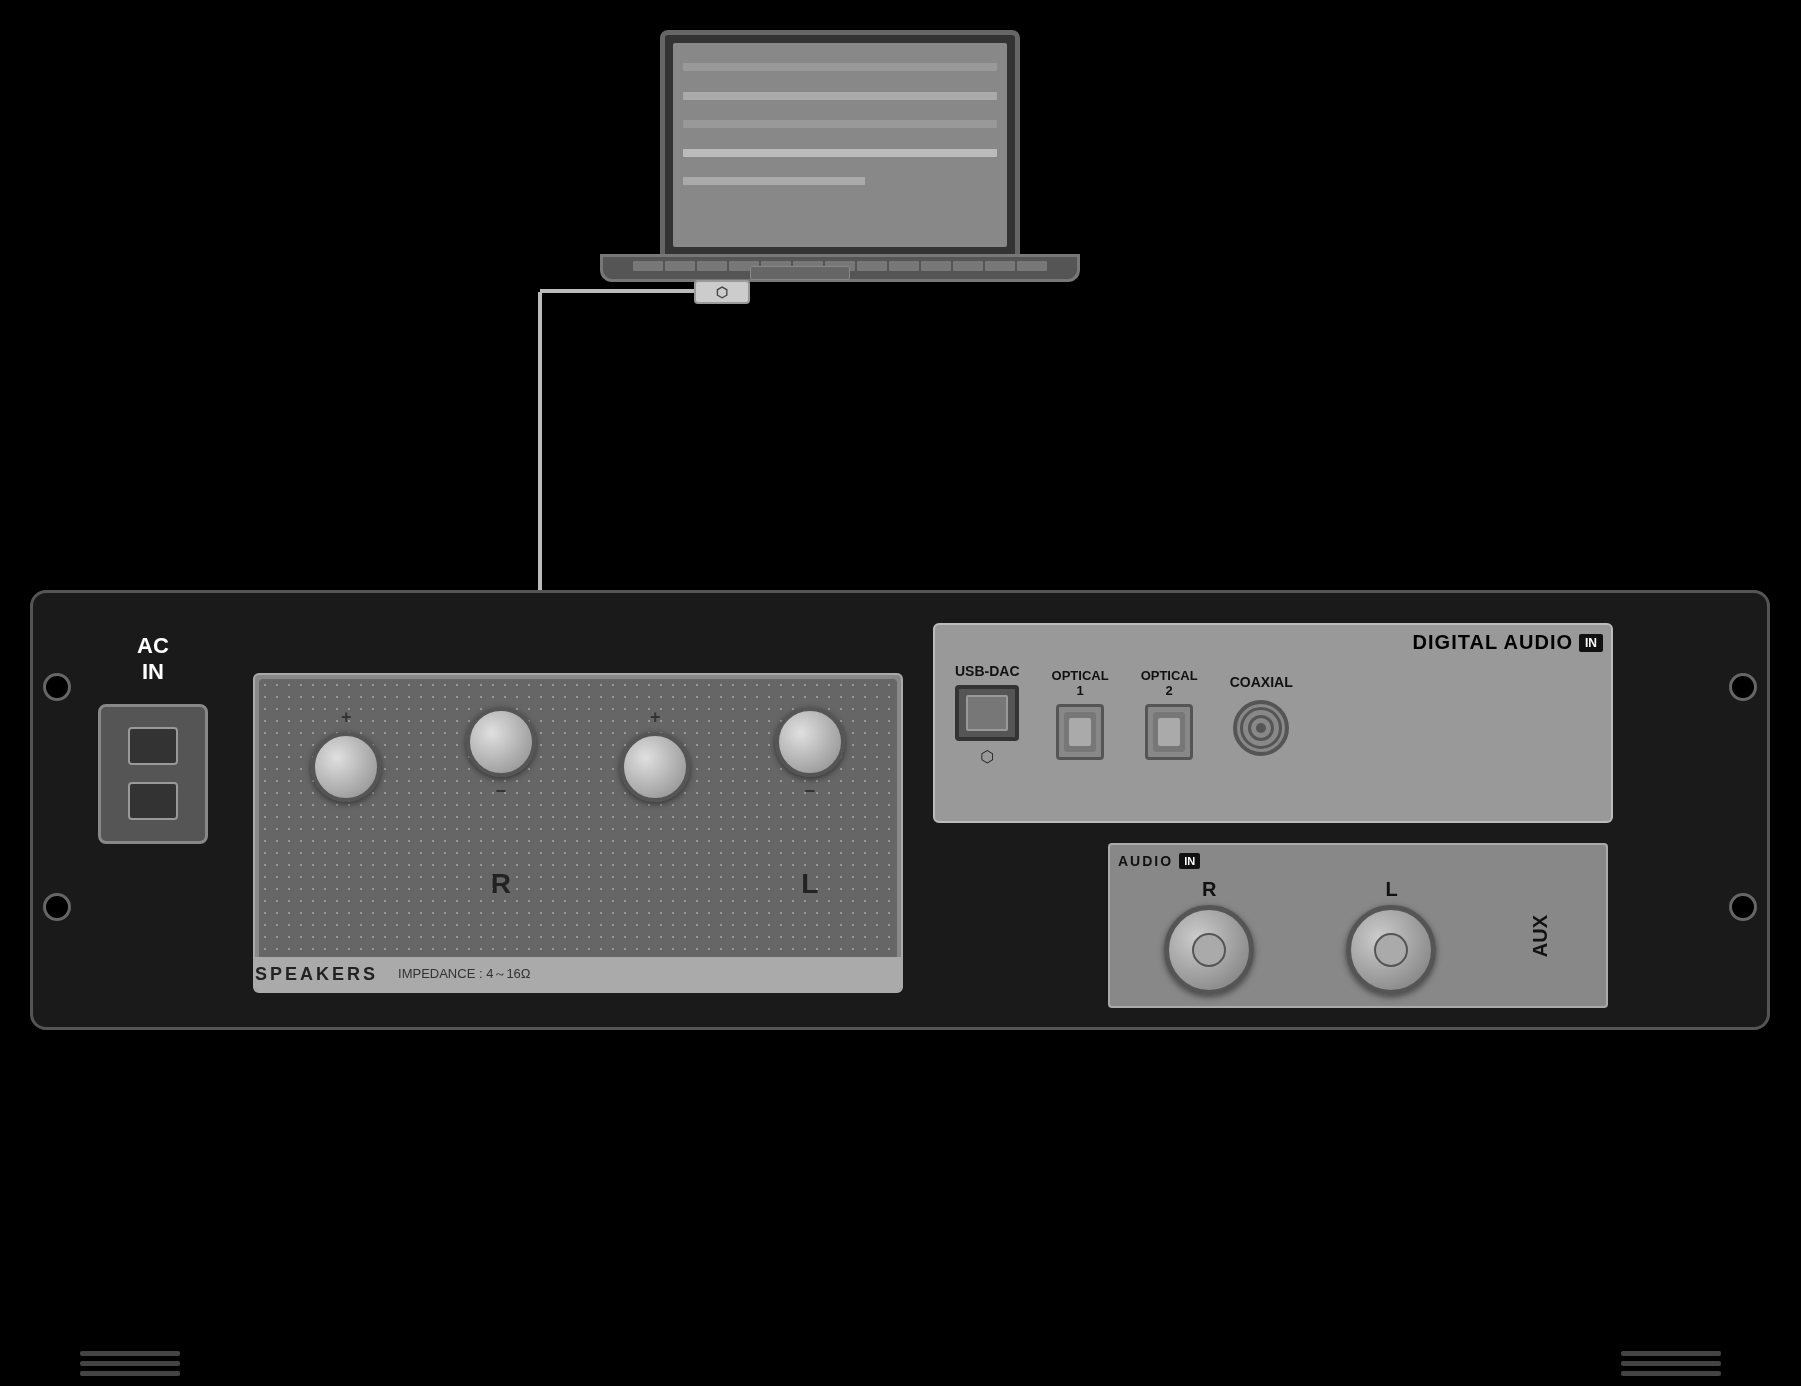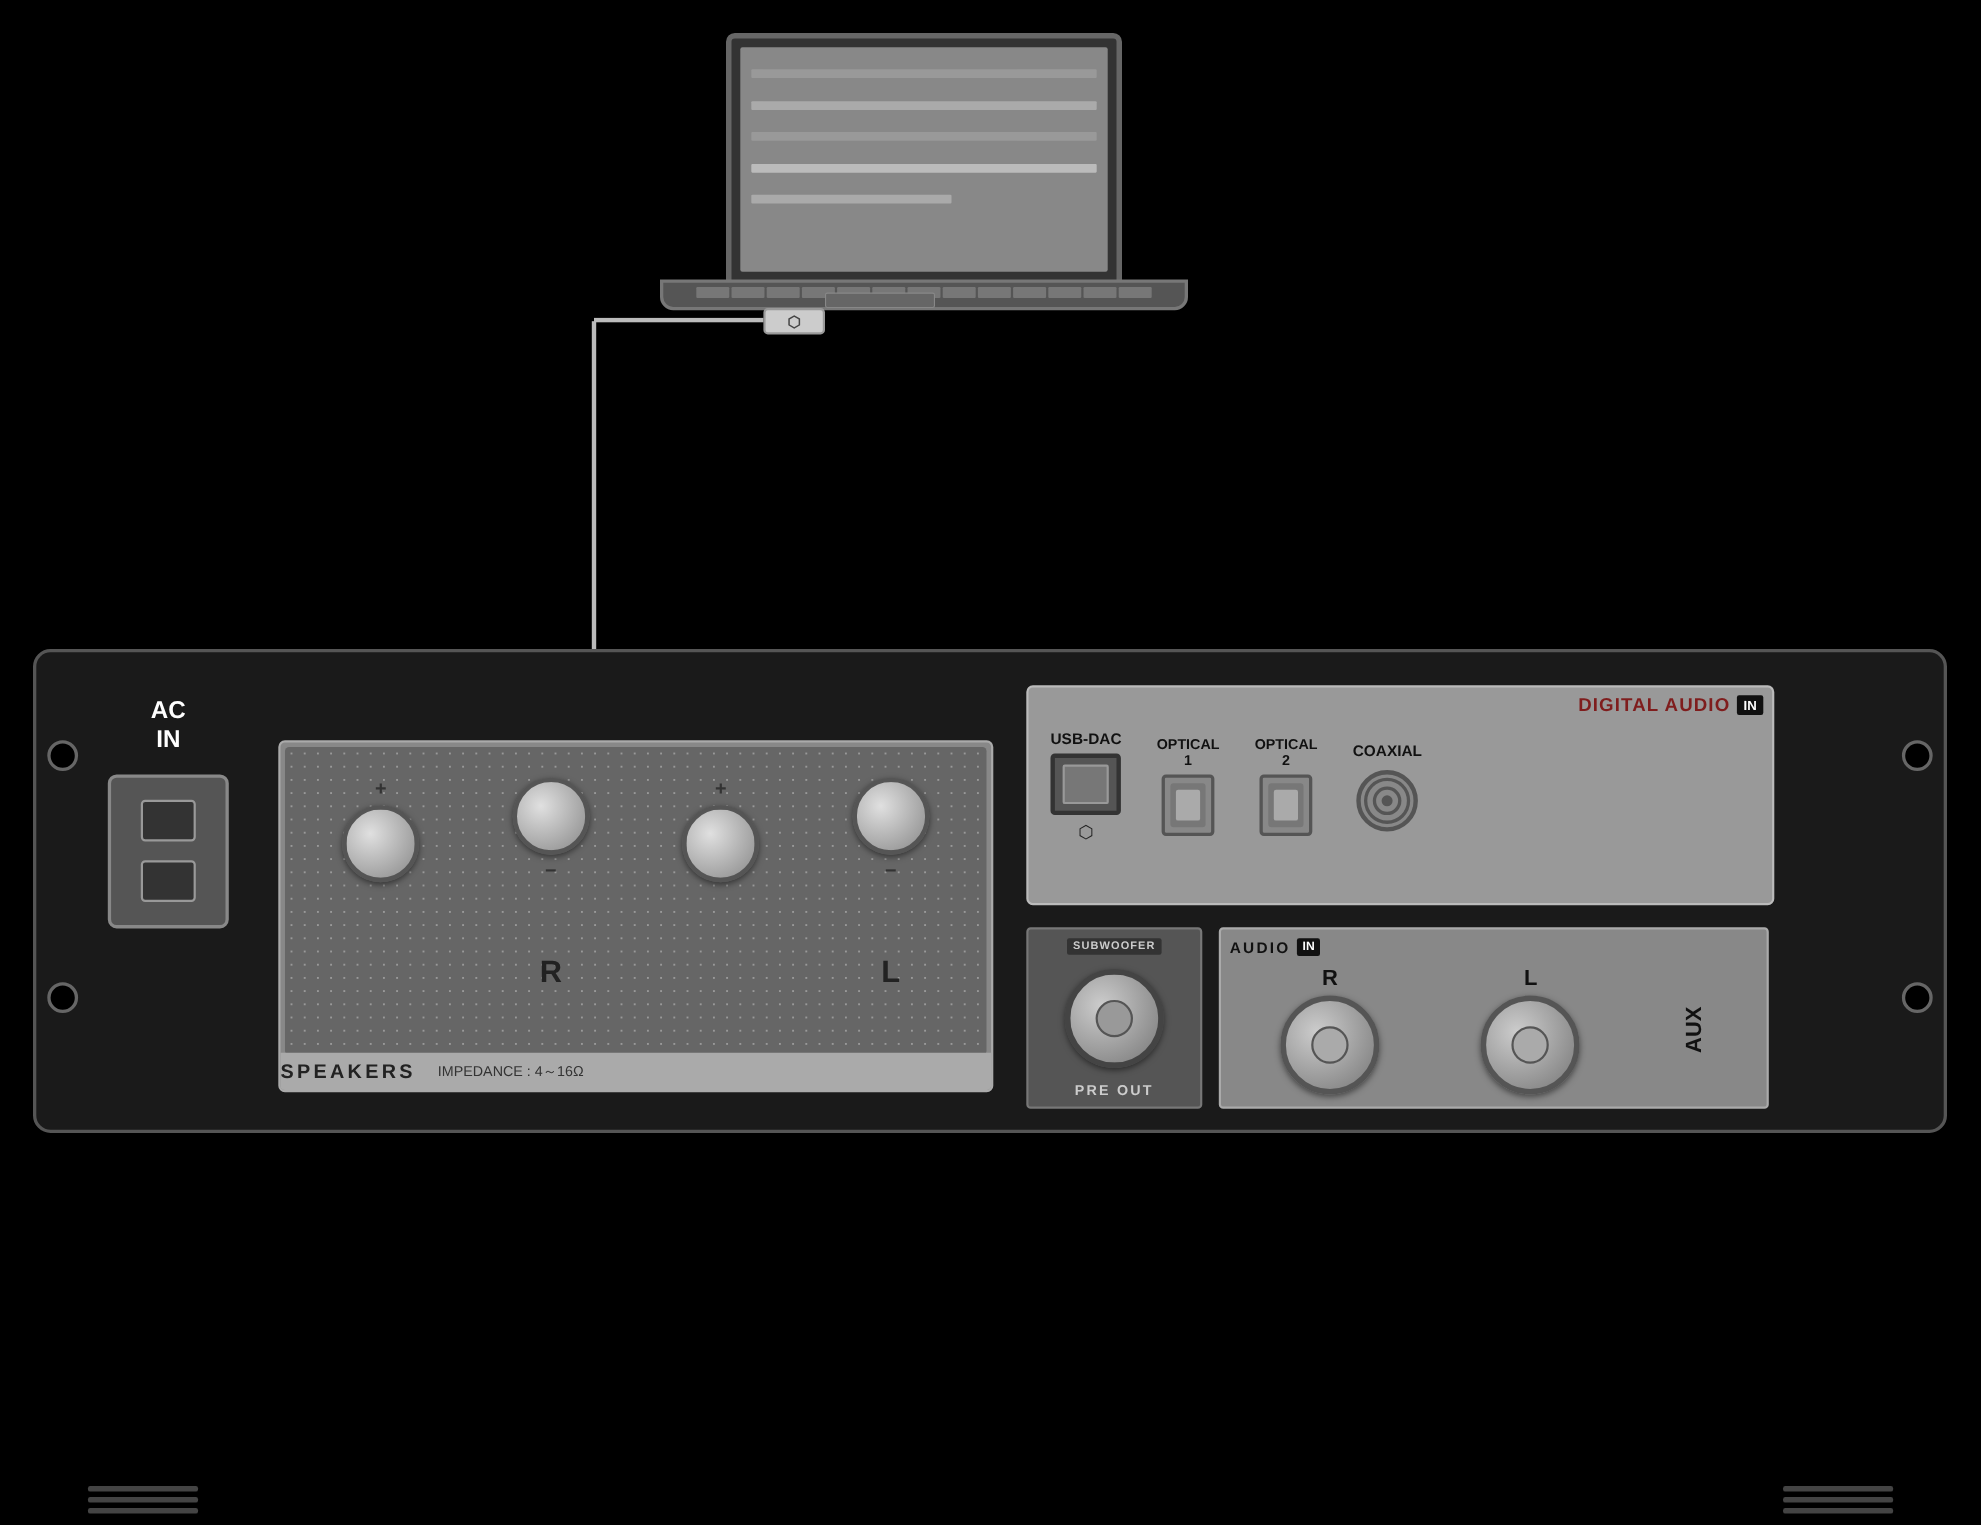--- a/index.html
+++ b/index.html
@@ -263,21 +263,21 @@
 
     <div style="position:absolute; bottom:0; left:0; right:0; height:34px; background:#aaa; border-radius:0 0 4px 4px; display:flex; align-items:center; justify-content:flex-start; gap:20px;">
       <span style="font-size:18px; font-weight:bold; color:#222; letter-spacing:3px;">SPEAKERS</span>
       <span style="font-size:13px; color:#333;">IMPEDANCE : 4～16Ω</span>
     </div>
   </div>
 
   <div class="digital-audio-section">
 
     <div class="digital-audio-header">
-      <span style="font-size:17px; font-weight:bold; color:#7f1d1d; letter-spacing:1px;">DIGITAL AUDIO</span>
+      <span style="font-size:20px; font-weight:bold; color:#000000; letter-spacing:1px;">DIGITAL AUDIO</span>
       <span style="background:#111; color:#fff; font-size:12px; font-weight:bold; padding:2px 6px; border-radius:2px;">IN</span>
     </div>
 
     <div style="position:absolute; top:38px; left:20px; right:12px; display:flex; gap:32px; align-items:center;">
 
       <div class="port-group">
         <span style="font-size:14px; font-weight:bold; color:#111;">USB-DAC</span>
         <div style="width:64px; height:56px; background:#555; border:4px solid #333; border-radius:4px; display:flex; align-items:center; justify-content:center;">
           <div style="width:42px; height:36px; background:#777; border-radius:2px; border:2px solid #999;"></div>
         </div>
@@ -308,27 +308,20 @@
           <div class="coaxial-ring1">
             <div class="coaxial-ring2">
               <div class="coaxial-center"></div>
             </div>
           </div>
         </div>
       </div>
     </div>
   </div>
 
-  <div style="position:absolute; top:250px; left:900px; width:160px; height:165px; background:#555; border:2px solid #777; border-radius:4px; display:flex; flex-direction:column; align-items:center; justify-content:space-between; padding:8px;">
-    <span style="font-size:10px; font-weight:bold; color:#ccc; background:#333; padding:2px 5px; border-radius:2px; letter-spacing:1px;">SUBWOOFER</span>
-    <div style="width:90px; height:90px; border-radius:50%; background:radial-gradient(circle at 35% 35%,#ccc,#777); border:5px solid #444; box-shadow:0 2px 6px rgba(0,0,0,0.5); display:flex; align-items:center; justify-content:center;">
-      <div style="width:34px; height:34px; border-radius:50%; background:#999; border:2px solid #555;"></div>
-    </div>
-    <span style="font-size:13px; font-weight:bold; color:#ccc; letter-spacing:2px;">PRE OUT</span>
-  </div>
 
   <div style="position:absolute; top:250px; left:1075px; width:500px; height:165px; background:#888; border:2px solid #aaa; border-radius:4px; padding:8px; display:flex; flex-direction:column;">
 
     <div style="display:flex; align-items:center; gap:6px; margin-bottom:6px;">
       <span style="font-size:14px; font-weight:bold; color:#111; letter-spacing:2px;">AUDIO</span>
       <span style="background:#111; color:#fff; font-size:11px; font-weight:bold; padding:2px 5px; border-radius:2px;">IN</span>
     </div>
 
     <div style="display:flex; align-items:center; justify-content:space-around; flex:1;">
 

